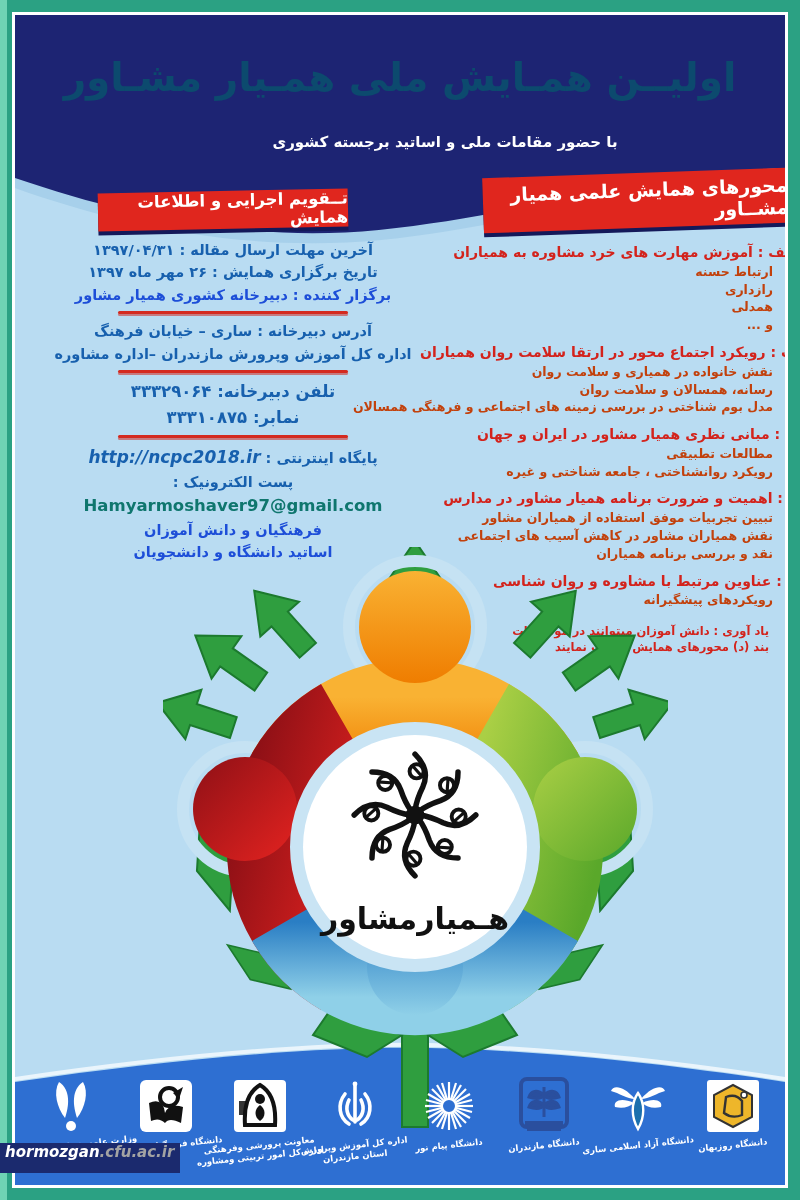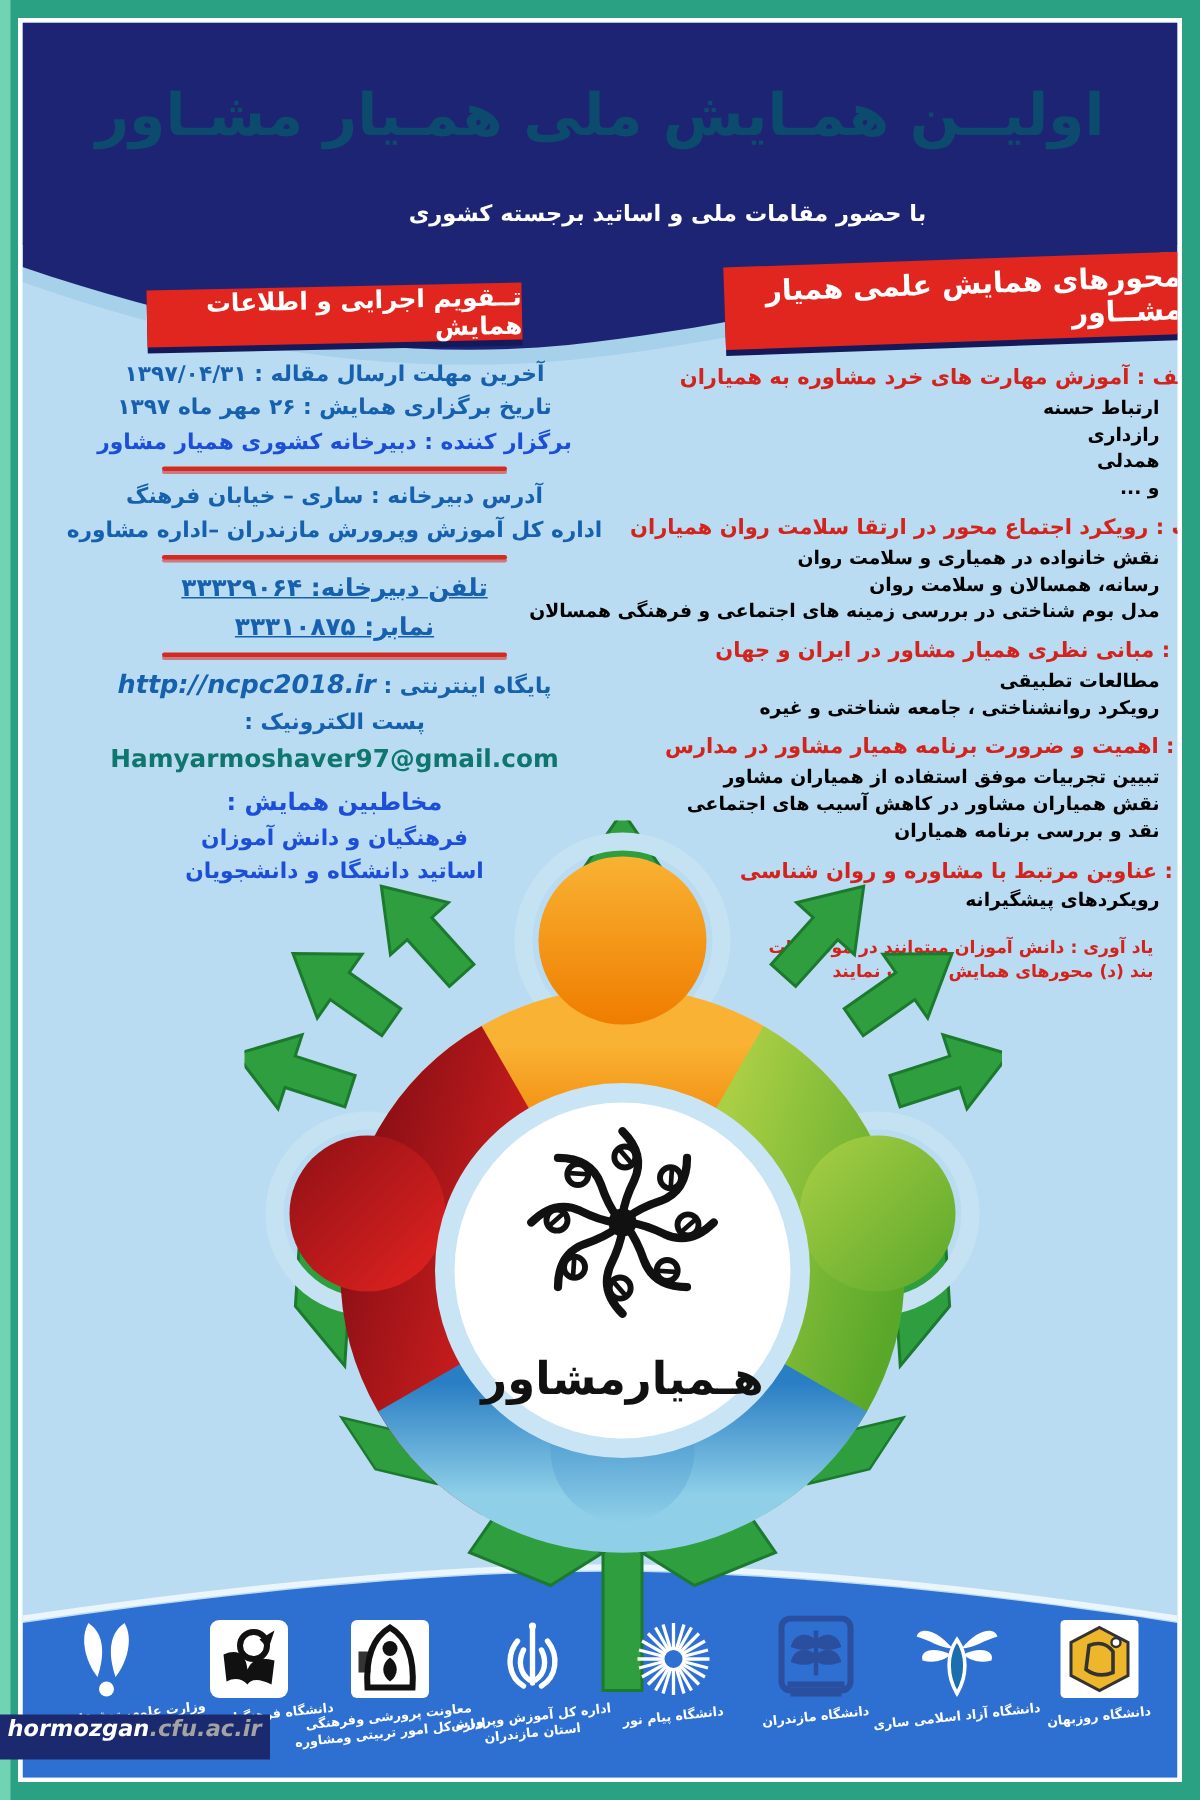--- a/index.html
+++ b/index.html
@@ -19,35 +19,35 @@
             font-size:15px;font-weight:bold;direction:rtl;transform:translateX(45px);}
 
   
   .banner{position:absolute;background:#e0261e;color:#ffffff;font-weight:bold;direction:rtl;
           display:flex;align-items:center;justify-content:center;
           box-shadow:0 4px 0 #14195a;}
   .banner-left{left:83px;top:176px;width:250px;height:38px;font-size:16.5px;transform:rotate(-1.2deg);}
   .banner-right{left:468px;top:158px;width:305px;height:55px;font-size:19px;transform:rotate(-2deg);}
 
   
-  .leftcol{position:absolute;left:18px;top:224px;width:380px;text-align:center;direction:rtl;
+  .leftcol{position:absolute;left:28px;top:224px;width:380px;text-align:center;direction:rtl;
            color:#1760ae;font-weight:bold;font-size:14.5px;line-height:1.55;white-space:nowrap;}
   .leftcol .navy{color:#1d4ed8;}
-  .leftcol .num{font-size:16.5px;text-decoration:underline;}
+  .leftcol .num{font-size:16.5px;}
   .redline{height:3px;background:#d42a20;border-radius:2px;width:230px;margin:5px auto 6px auto;
            box-shadow:0 2px 0 rgba(212,42,32,.55);}
   .url{font-style:italic;direction:ltr;unicode-bidi:embed;font-size:17px;}
   .email-val{direction:ltr;unicode-bidi:embed;font-size:16.5px;font-weight:bold;color:#0f766e;}
 
   
   .rightcol{position:absolute;left:408px;top:228px;width:372px;direction:rtl;text-align:right;
             line-height:1.42;white-space:nowrap;}
   .sec{margin-bottom:9px;}
   .sec-h{color:#d3231c;font-weight:bold;font-size:14px;}
-  .sec-i{color:#000000;font-weight:bold;font-size:12.5px;padding-right:22px;}
+  .sec-i{color:#c2410c;font-weight:bold;font-size:12.5px;padding-right:22px;}
   .note{margin-top:14px;color:#d3231c;font-weight:bold;font-size:11.5px;padding-right:26px;}
 
   
   .emblem{position:absolute;left:148px;top:532px;width:505px;height:585px;z-index:5;}
 
   
   .footer-wave{position:absolute;left:0;top:1005px;width:100%;height:171px;display:block;}
   .logos{position:absolute;left:10px;top:1060px;width:754px;height:108px;display:flex;
          justify-content:space-between;align-items:flex-start;z-index:6;}
   .logo-item{width:92px;display:flex;flex-direction:column;align-items:center;}
@@ -86,21 +86,20 @@
     <div class="redline"></div>
     <div class="num">تلفن دبیرخانه: ۳۳۳۲۹۰۶۴</div>
     <div class="num">نمابر: ۳۳۳۱۰۸۷۵</div>
     <div class="redline"></div>
     <div>
       <span>پایگاه اینترنتی :</span>
       <span class="url">http://ncpc2018.ir</span>
     </div>
     <div>پست الکترونیک :</div>
     <div class="email-val">Hamyarmoshaver97@gmail.com</div>
-    <div class="navy" style="font-size:16px;margin-top:4px;">مخاطبین همایش :</div>
     <div class="navy">فرهنگیان و دانش آموزان</div>
     <div class="navy">اساتید دانشگاه و دانشجویان</div>
   </div>
 
   <div class="rightcol">
     <div class="sec">
       <div class="sec-h">الف : آموزش مهارت های خرد مشاوره به همیاران</div>
       <div class="sec-i">ارتباط حسنه</div>
       <div class="sec-i">رازداری</div>
       <div class="sec-i">همدلی</div>

